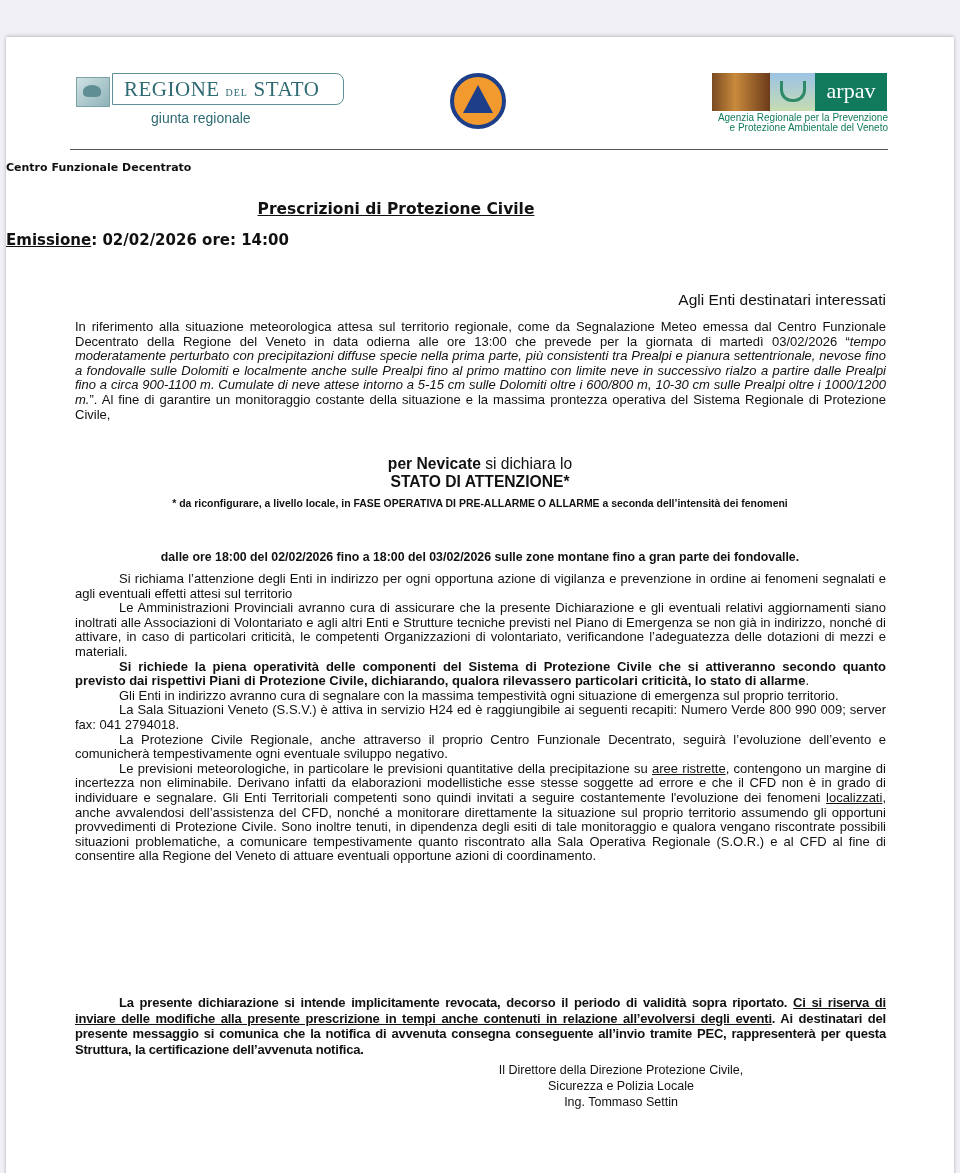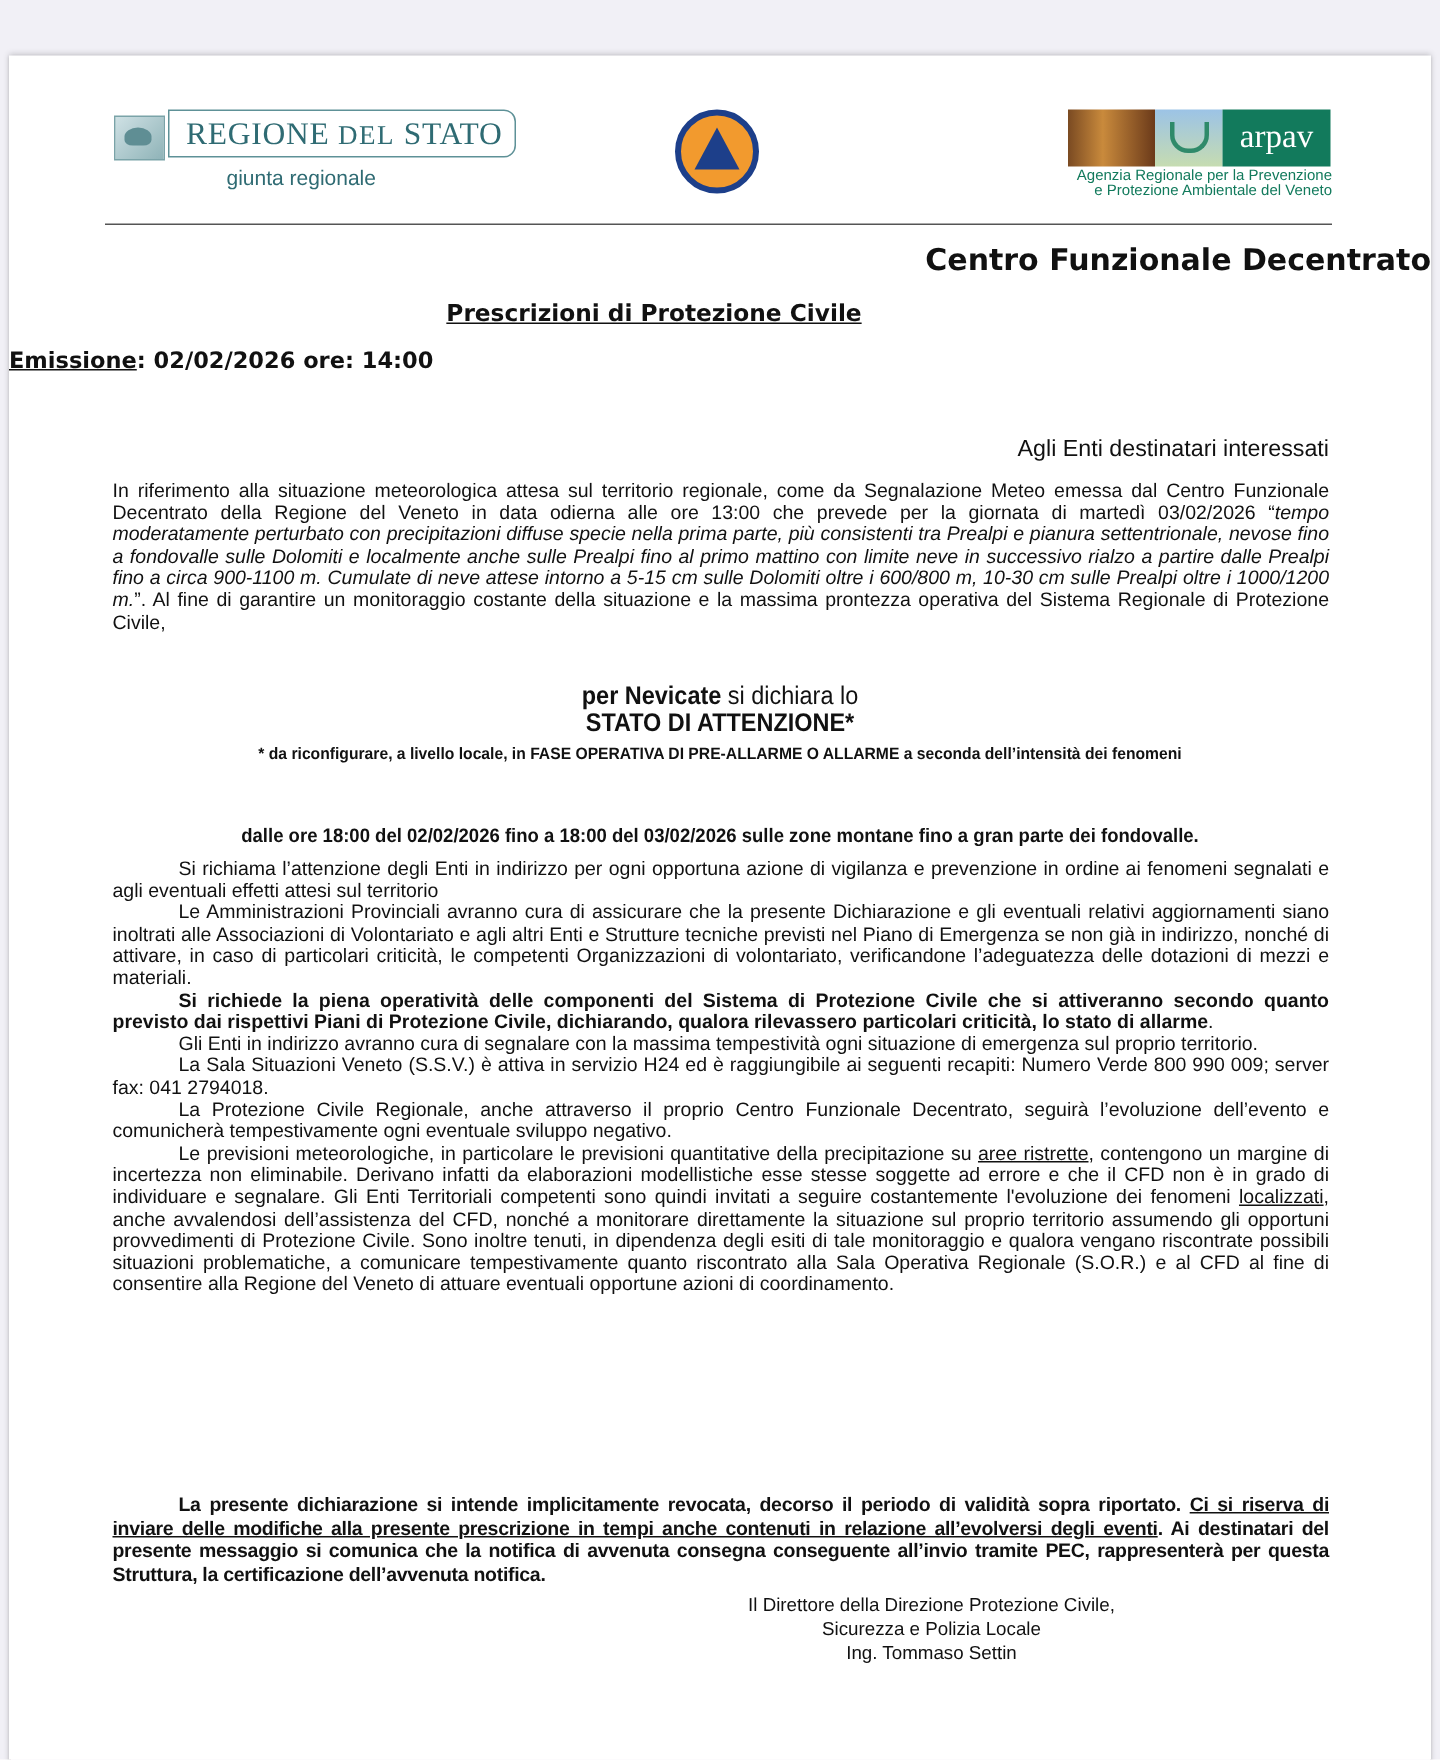--- a/index.html
+++ b/index.html
@@ -19,41 +19,41 @@
   
   .hdr { position: absolute; left: 0; top: 0; width: 948px; height: 120px; }
   .rv-crest { position: absolute; left: 70px; top: 40px; width: 32px; height: 28px;
     background: linear-gradient(135deg,#cfe1e4,#8fb3b8); border: 1px solid #7aa3a8; }
   .rv-crest::after { content:""; position:absolute; left:6px; top:7px; width:18px; height:12px;
     border-radius: 50% 50% 30% 30%; background:#5f8e94; }
   .rv-box { position: absolute; left: 106px; top: 36px; width: 230px; height: 30px;
     border: 1px solid #5e9197; border-radius: 0 8px 8px 0; }
   .rv-title { position: absolute; left: 118px; top: 40px; font-family: "Liberation Serif", serif;
     font-size: 21px; color: #2f6b73; letter-spacing: 0.5px; white-space: nowrap; }
-  .rv-title .sc { font-size: 18px; letter-spacing: 1px; }
+  .rv-title .sc { font-size: 10px; letter-spacing: 1px; }
   .rv-sub { position: absolute; left: 145px; top: 73px; font-size: 14px; color: #2f6b73; }
   .pc-logo { position: absolute; left: 444px; top: 36px; width: 56px; height: 56px; border-radius: 50%;
     background: #f29a2e; border: 4px solid #1d3f8a; box-sizing: border-box; }
   .pc-logo .tri { position: absolute; left: 9px; top: 8px; width: 0; height: 0;
     border-left: 15px solid transparent; border-right: 15px solid transparent; border-bottom: 28px solid #1d3f8a; }
   .arpav-img { position: absolute; left: 706px; top: 36px; width: 58px; height: 38px;
     background: linear-gradient(90deg,#7a4a22 0%,#c98a3c 40%,#6b3a1a 100%); }
   .arpav-mid { position: absolute; left: 764px; top: 36px; width: 45px; height: 38px;
     background: linear-gradient(180deg,#9cc3e6,#c6dcb1); }
   .arpav-mid::after { content:""; position:absolute; left:10px; top:8px; width:20px; height:18px;
     border: 3px solid #2f8a6a; border-top: none; border-radius: 0 0 12px 12px; }
   .arpav-green { position: absolute; left: 809px; top: 36px; width: 72px; height: 38px; background: #127a5c;
     color: #ffffff; font-family: "Liberation Serif", serif; font-size: 22px; text-align: center; line-height: 36px; }
   .arpav-txt { position: absolute; left: 700px; top: 76px; width: 182px; font-size: 10px; color: #127a5c;
     line-height: 10px; text-align: right; }
   .hr { position: absolute; left: 64px; top: 112px; width: 818px; height: 1px; background: #555; }
   .t-cfd { position: absolute; left: 0; width: 948px; top: 124px; font-family: "DejaVu Sans", sans-serif;
-    font-size: 20px; font-weight: bold; text-align: right; }
+    font-size: 11px; font-weight: bold; text-align: left; }
   .t-presc { position: absolute; left: 0; width: 780px; top: 163px; font-family: "DejaVu Sans", sans-serif;
-    font-size: 15.5px; font-weight: bold; text-align: center; margin-left: 40px; }
+    font-size: 15.5px; font-weight: bold; text-align: center; }
   .t-presc span { text-decoration: underline; }
   .t-emis { position: absolute; left: 0; width: 948px; top: 194px; font-family: "DejaVu Sans", sans-serif;
     font-size: 15px; font-weight: bold; }
   .t-emis .u { text-decoration: underline; }
 
   .agli { position: absolute; right: 68px; top: 254px; font-size: 15.5px; margin-left: 20px; }
 
   .p { position: absolute; left: 69px; width: 811px; font-size: 13px; line-height: 14.6px;
     text-align: justify; }
   .p i { font-style: italic; }

